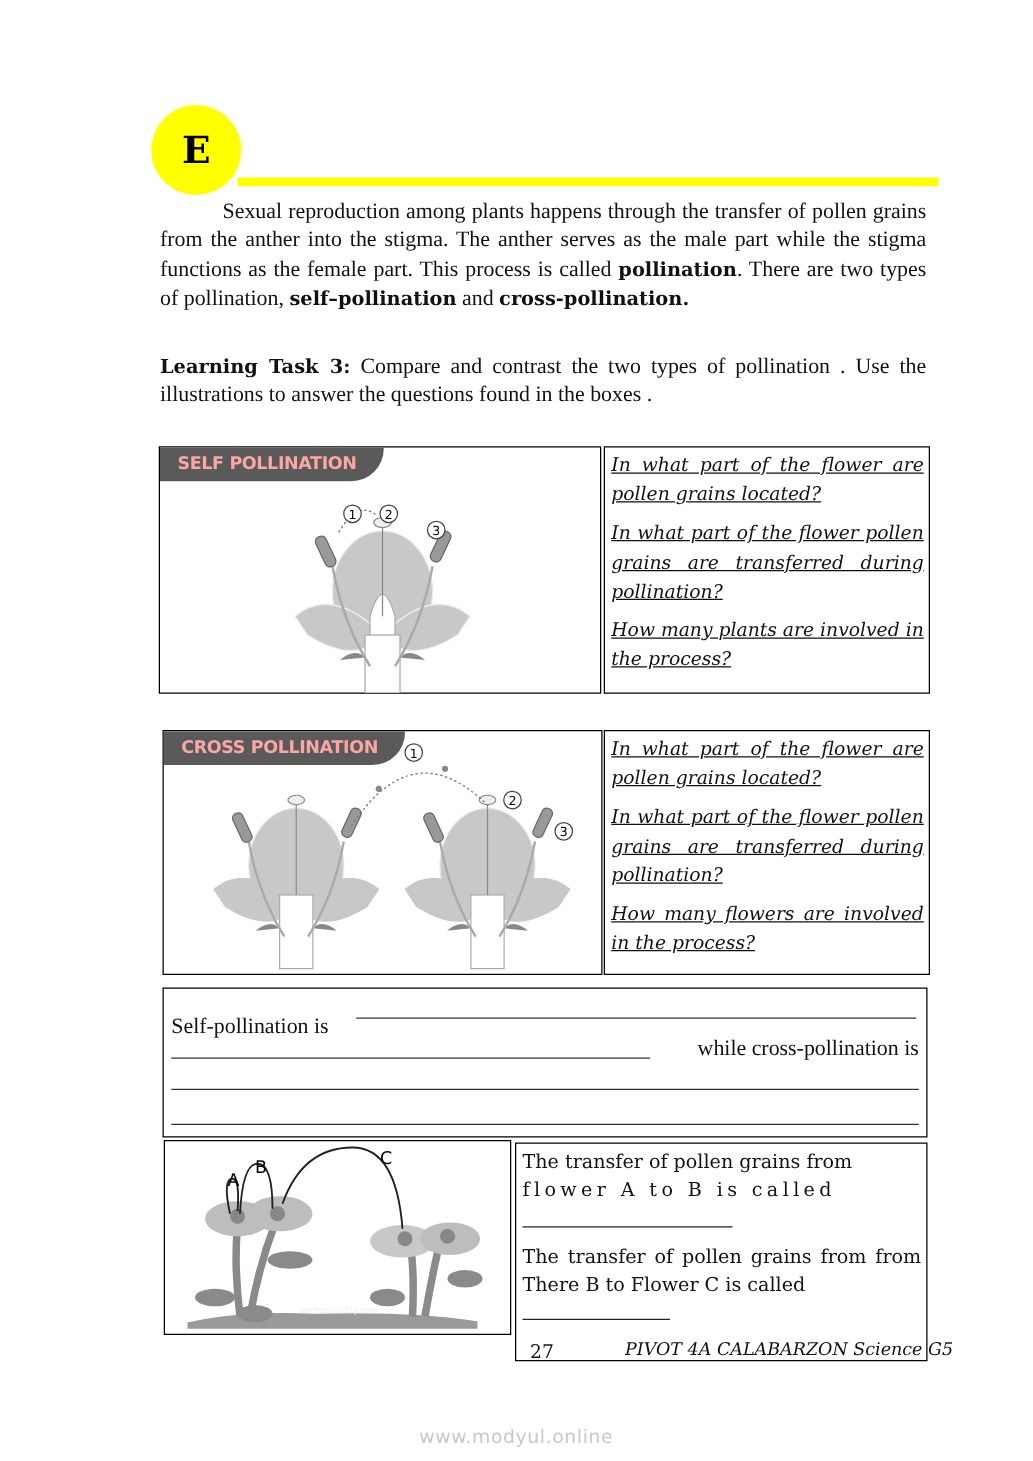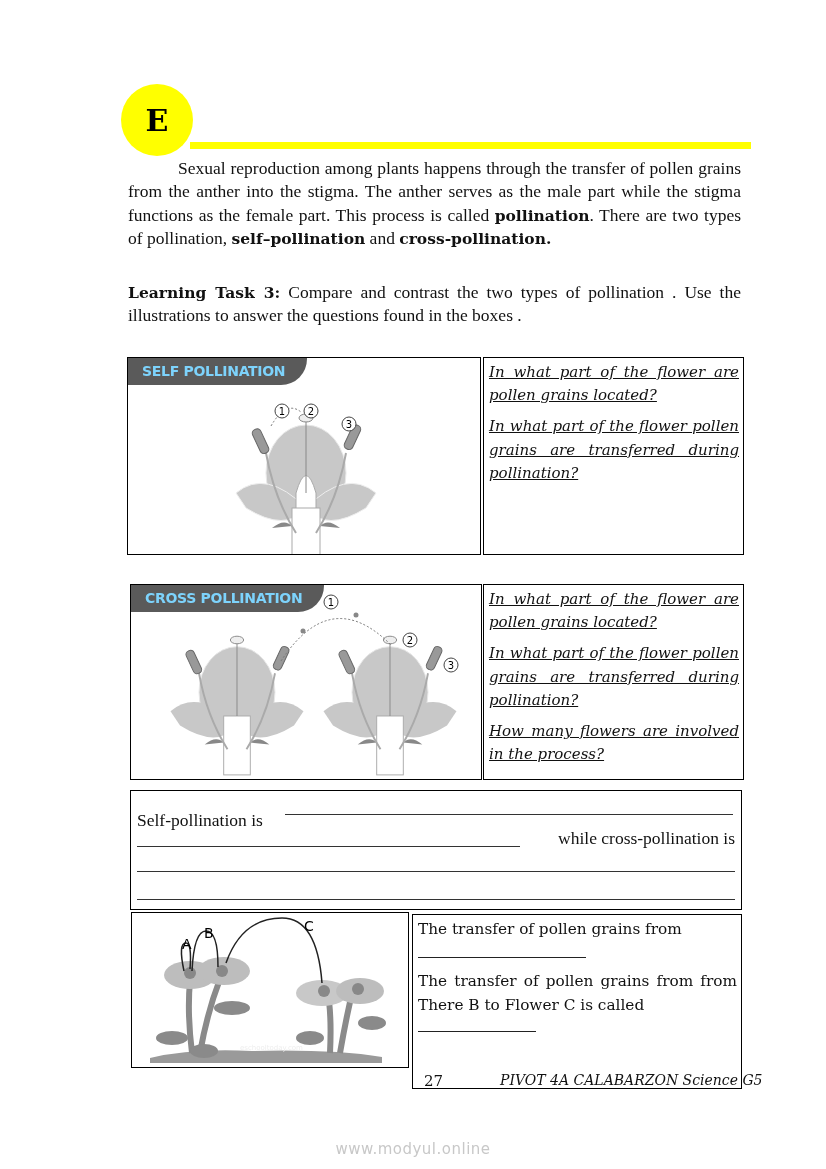--- a/index.html
+++ b/index.html
@@ -15,21 +15,21 @@
 
   .para { left:128px; width:613px; font-family:"Liberation Serif", serif; font-size:17.5px;
           line-height:23.3px; text-align:justify; }
   .para b { font-family:"DejaVu Serif", serif; font-size:15.5px; }
   .intro { top:157px; text-indent:50px; }
   .task { top:281px; }
 
   
   .box { border:1px solid #000; box-sizing:border-box; background:#fff; }
   .img-box { overflow:hidden; }
-  .tag { position:absolute; left:0; top:0; background:#5a5a5a; color:#7dd3fc;
+  .tag { position:absolute; left:0; top:0; background:#5a5a5a; color:#fca5a5;
          font-family:"DejaVu Sans", sans-serif; font-weight:bold; font-size:14px;
          padding:5px 22px 6px 14px; border-top-right-radius:0; border-bottom-right-radius:26px;
          letter-spacing:-0.3px; }
   .q-box { padding:3px 4px 0 5px; font-family:"DejaVu Serif", serif; font-style:italic;
            font-size:15px; line-height:23.2px; }
   .q-box p { margin:0 0 8px 0; text-align:justify; text-align-last:left;text-decoration:underline; }
 
   .fill-box { font-family:"Liberation Serif", serif; font-size:17.5px; padding:2px 6px; }
   .line { border-bottom:1px solid #333; position:absolute; }
 
@@ -90,20 +90,21 @@
       </g>
     <g>
         <circle cx="221" cy="66" r="7" fill="#fff" stroke="#444"></circle>
         <text x="221" y="70" font-size="10" text-anchor="middle" font-family="DejaVu Sans, sans-serif">3</text>
       </g>
   </svg>
 </div>
 <div class="abs box q-box" style="left:483px; top:357px; width:261px; height:198px;">
   <p>In what part of the flower are pollen grains located?</p>
   <p>In what part of the flower pollen grains are transferred during pollination?</p>
+  <p>How many plants are involved in the process?</p>
 </div>
 
 <div class="abs box img-box" style="left:130px; top:584px; width:352px; height:196px;">
   <div class="tag">CROSS POLLINATION</div>
   <svg width="352" height="196" style="position:absolute;left:0;top:0;">
     <g transform="translate(30,36) scale(0.95)">
       <ellipse cx="80" cy="75" rx="40" ry="48" fill="#c8c8c8" stroke="#e8e8e8"></ellipse>
       <path d="M10,95 Q40,70 80,110 Q60,135 20,110 Z" fill="#c8c8c8"></path>
       <path d="M150,95 Q120,70 80,110 Q100,135 140,110 Z" fill="#c8c8c8"></path>
       <rect x="66" y="100" width="28" height="62" fill="#fff" stroke="#aaa"></rect>
@@ -194,20 +195,21 @@
     <path d="M60,58 Q62,18 74,18 Q86,18 86,54" stroke="#222" stroke-width="1.5" fill="none"></path>
     <path d="M94,50 Q110,5 150,5 Q185,5 190,70" stroke="#222" stroke-width="1.5" fill="none"></path>
     <text x="50" y="36" font-size="14" font-family="DejaVu Sans, sans-serif">A</text>
     <text x="72" y="25" font-size="14" font-family="DejaVu Sans, sans-serif">B</text>
     <text x="172" y="18" font-size="14" font-family="DejaVu Sans, sans-serif">C</text>
     <text x="108" y="137" font-size="7" fill="#eee" font-family="DejaVu Sans, sans-serif">eschooltoday.com</text>
   </svg>
 </div>
 <div class="abs box abc-text" style="left:412px; top:914px; width:330px; height:175px;">
   <p style="margin:0;" class="spread-soft">The transfer of pollen grains from</p>
+  <p style="margin:0;" class="spread">flower A to B is called</p>
   <div style="width:168px; border-bottom:1px solid #222; height:16px; margin-bottom:12px;"></div>
   <p style="margin:0;">The transfer of pollen grains from from There B to Flower C is called</p>
   <div style="width:118px; border-bottom:1px solid #222; height:14px;"></div>
 </div>
 
 <div class="abs footer-page">27</div>
 <div class="abs footer-title">PIVOT 4A CALABARZON Science G5</div>
 <div class="abs watermark">www.modyul.online</div>
 
 </body></html>

